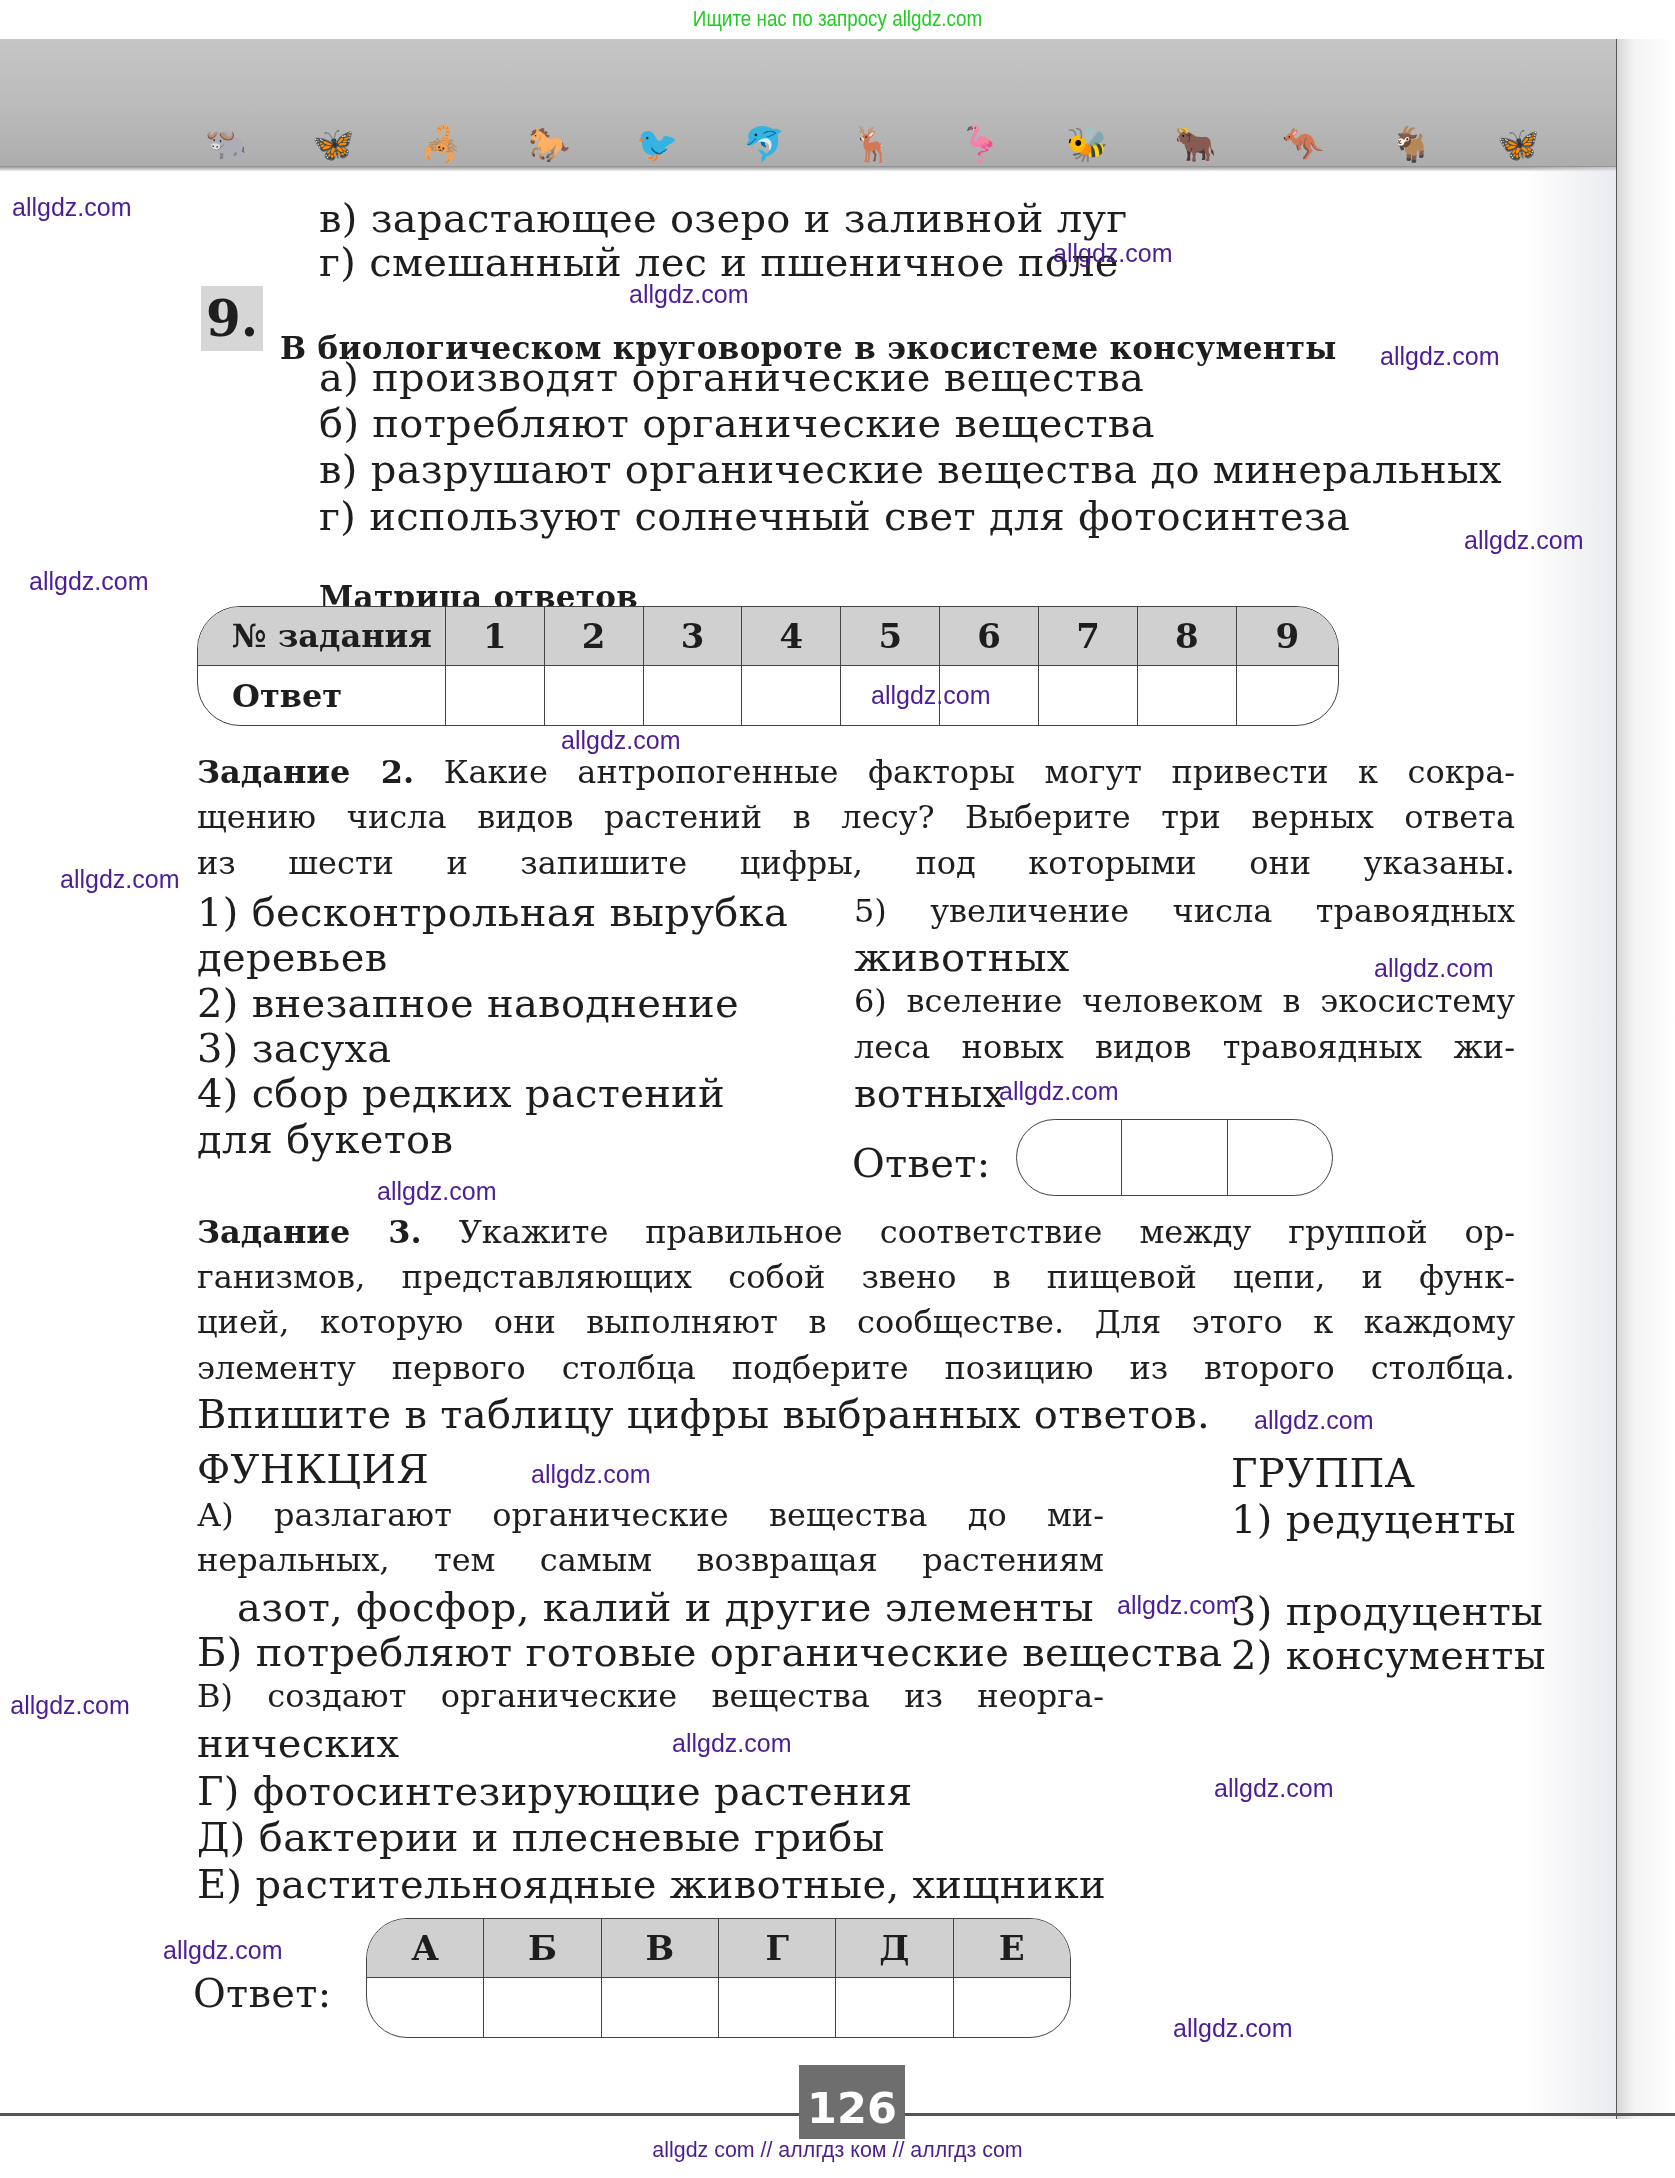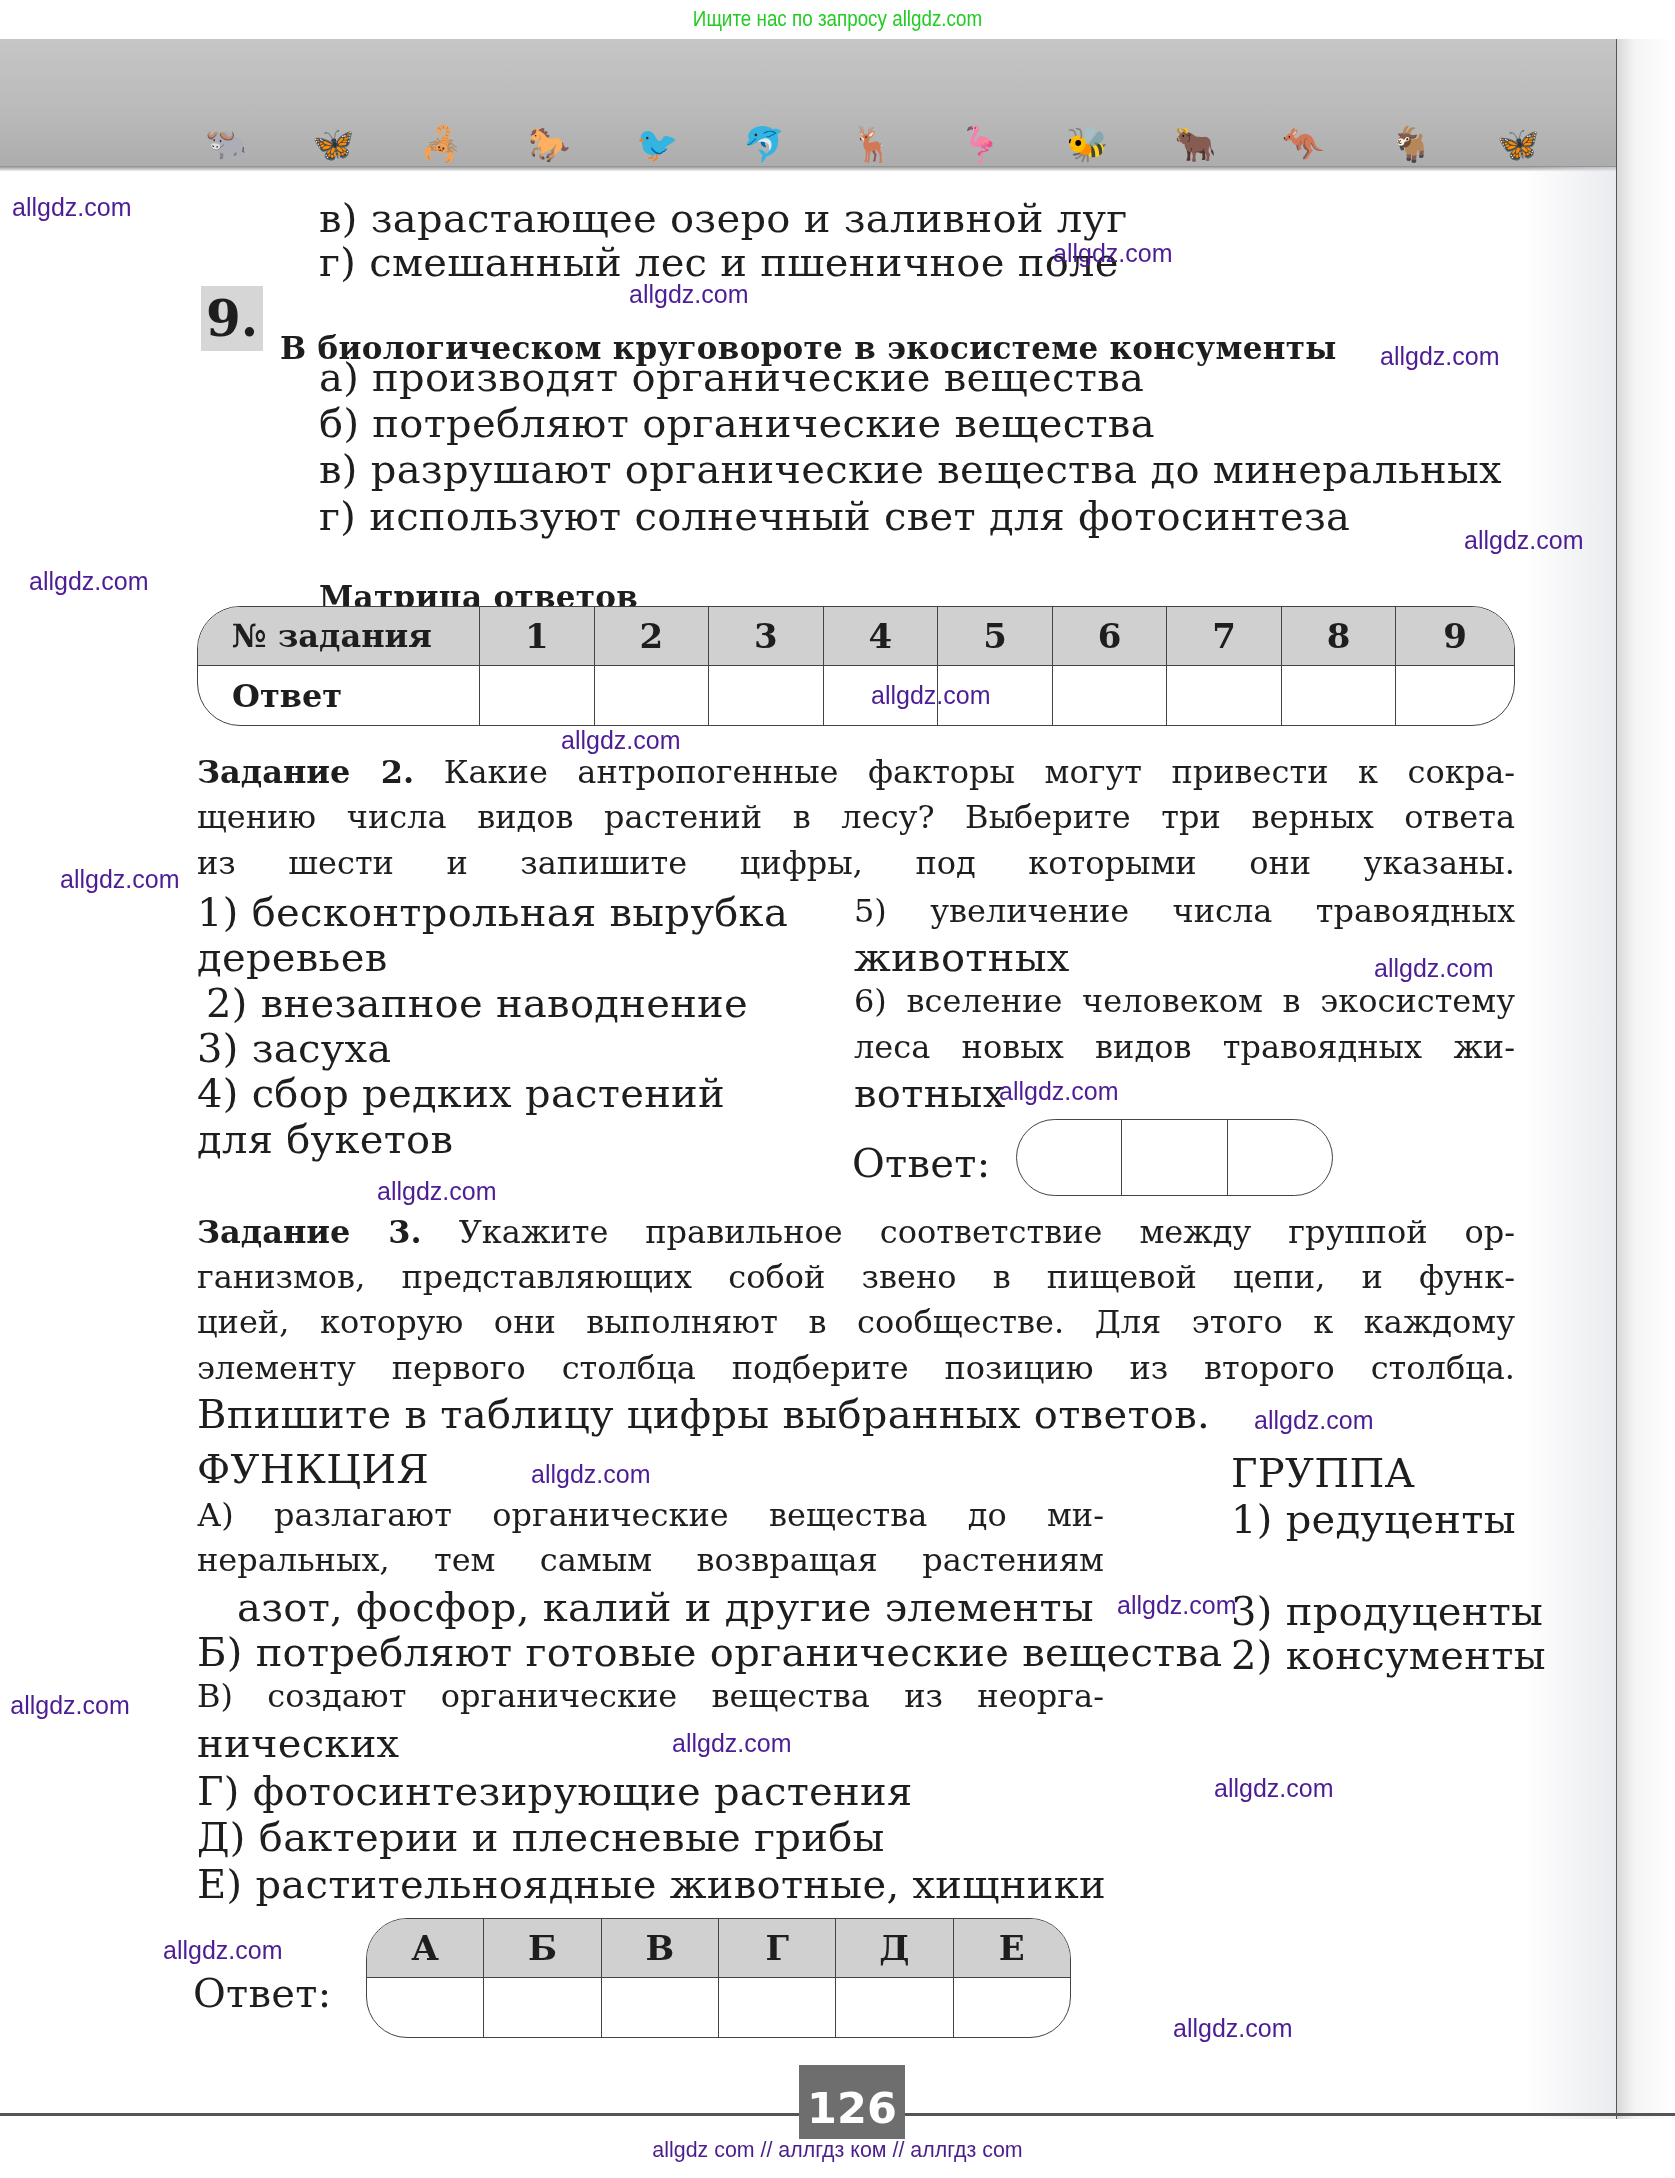--- a/index.html
+++ b/index.html
@@ -25,21 +25,21 @@
   .wm { position: absolute; font-family: "Liberation Sans", sans-serif; font-size: 25px; color: #4c1d95; }
 
   .line { position: absolute; font-size: 40px; line-height: 38px; white-space: nowrap; letter-spacing: 0.3px; }
   .bold { font-weight: bold; margin-top: 28px; }
   .justify { position: absolute; font-size: 32px; line-height: 45px; text-align: justify; text-align-last: justify; white-space: nowrap; }
 
   .qnum { position: absolute; left: 201px; top: 286px; width: 62px; height: 65px; background: #d6d6d6;
     font-size: 50px; font-weight: bold; line-height: 65px; text-align: center; }
 
   
-  .matrix { position: absolute; left: 197px; top: 606px; width: 1318px; height: 120px;
+  .matrix { position: absolute; left: 197px; top: 606px; width: 1142px; height: 120px;
     border: 1.7px solid #444; border-radius: 43px; overflow: hidden; }
   .matrix-row { display: flex; height: 59px; }
   .matrix-row.head { background: #d0d0d0; border-bottom: 1.7px solid #444; }
   .mcell { border-right: 1.7px solid #444; font-size: 32px; font-weight: bold; display: flex; align-items: center; justify-content: center; }
   .mcell:last-child { border-right: none; }
   .mcell.label { width: 283px; justify-content: flex-start; padding-left: 34px; }
   .mcell.num { width: 115px; font-size: 34px; }
   .mcell.num:last-child { width: 118px; }
 
   
@@ -150,21 +150,21 @@
   <span>Какие антропогенные факторы могут привести к сокра-</span>
 </div>
 <div class="justify" style="left:197px; top:795px; width:1318px;">щению числа видов растений в лесу? Выберите три верных ответа</div>
 <div class="justify" style="left:197px; top:841px; width:1318px;">из шести и запишите цифры, под которыми они указаны.</div>
 
 <div class="line" style="left:197px; top:893px;">
   <span>1)</span>
   <span>бесконтрольная вырубка</span>
 </div>
 <div class="line" style="left:197px; top:938px;">деревьев</div>
-<div class="line" style="left:197px; top:984px;margin-left:9px;">
+<div class="line" style="left:197px; top:984px;">
   <span>2)</span>
   <span>внезапное наводнение</span>
 </div>
 <div class="line" style="left:197px; top:1029px;">
   <span>3)</span>
   <span>засуха</span>
 </div>
 <div class="line" style="left:197px; top:1074px;">
   <span>4)</span>
   <span>сбор редких растений</span>

